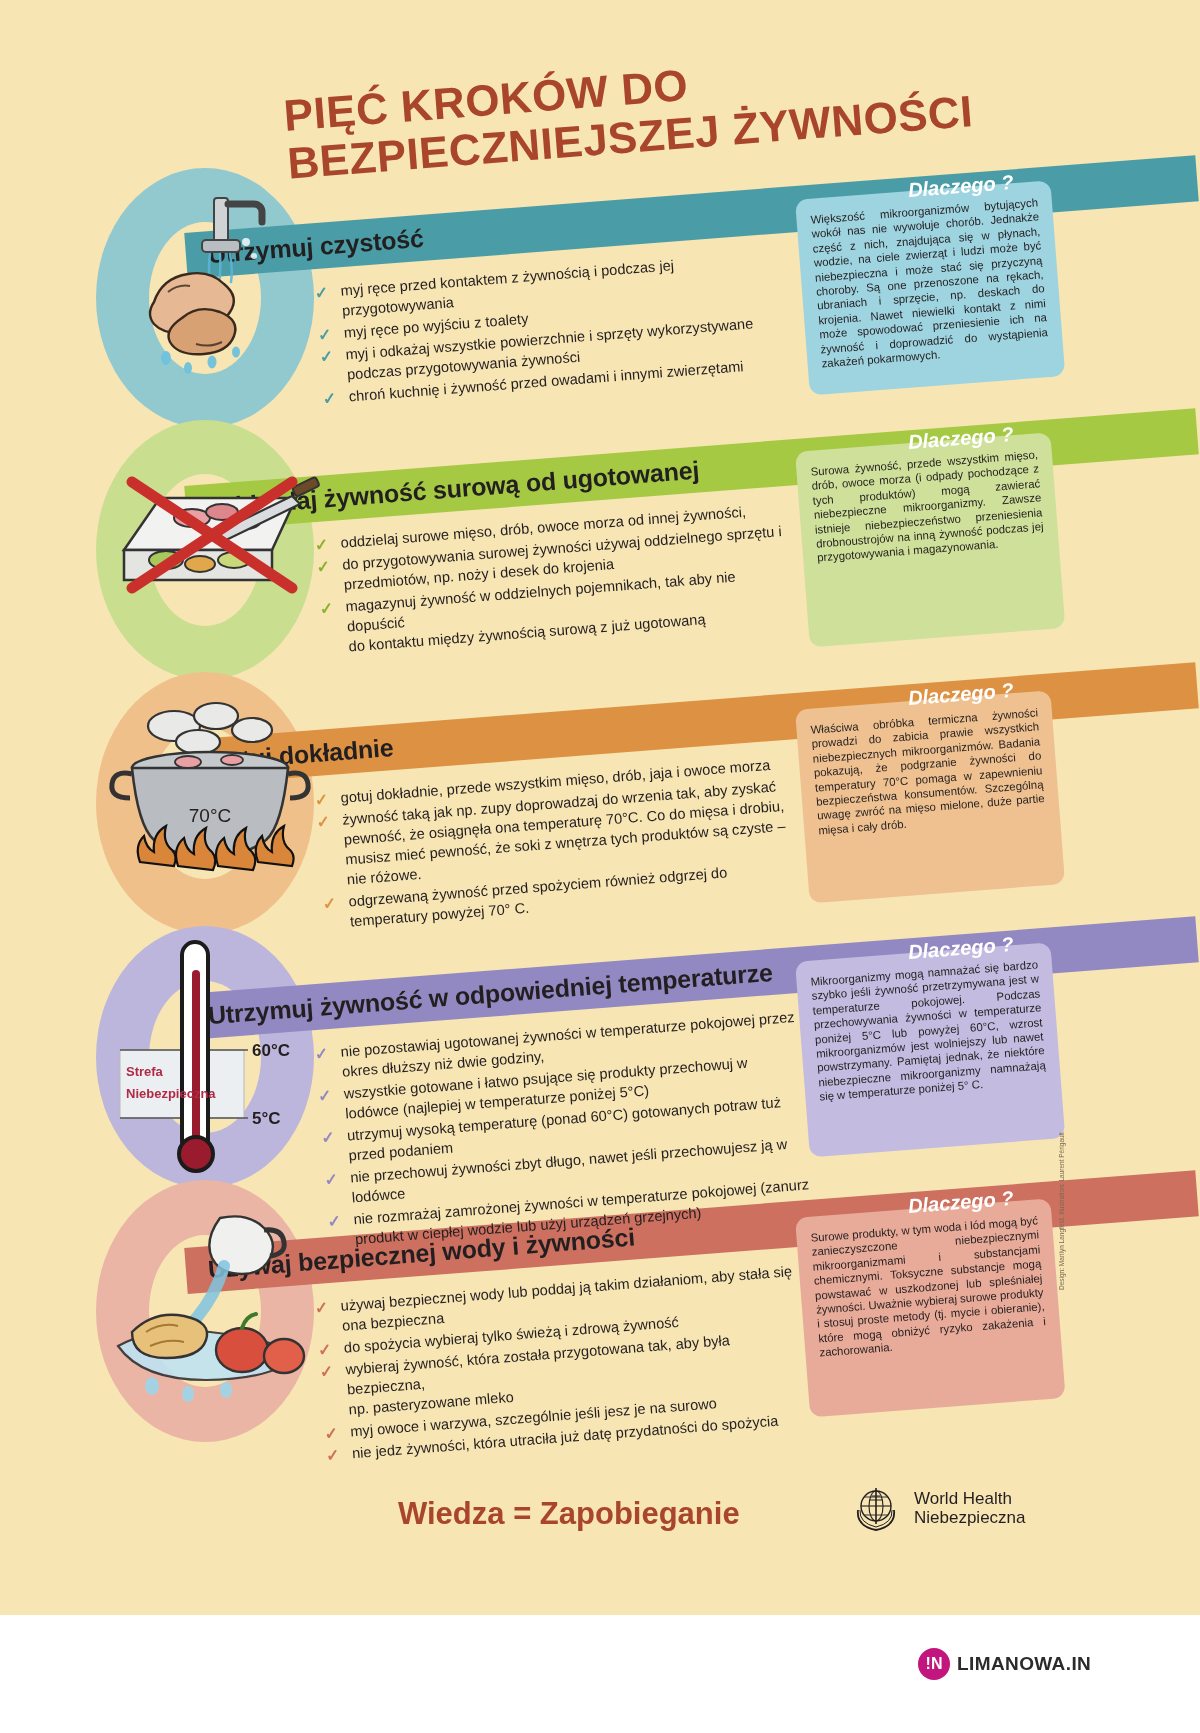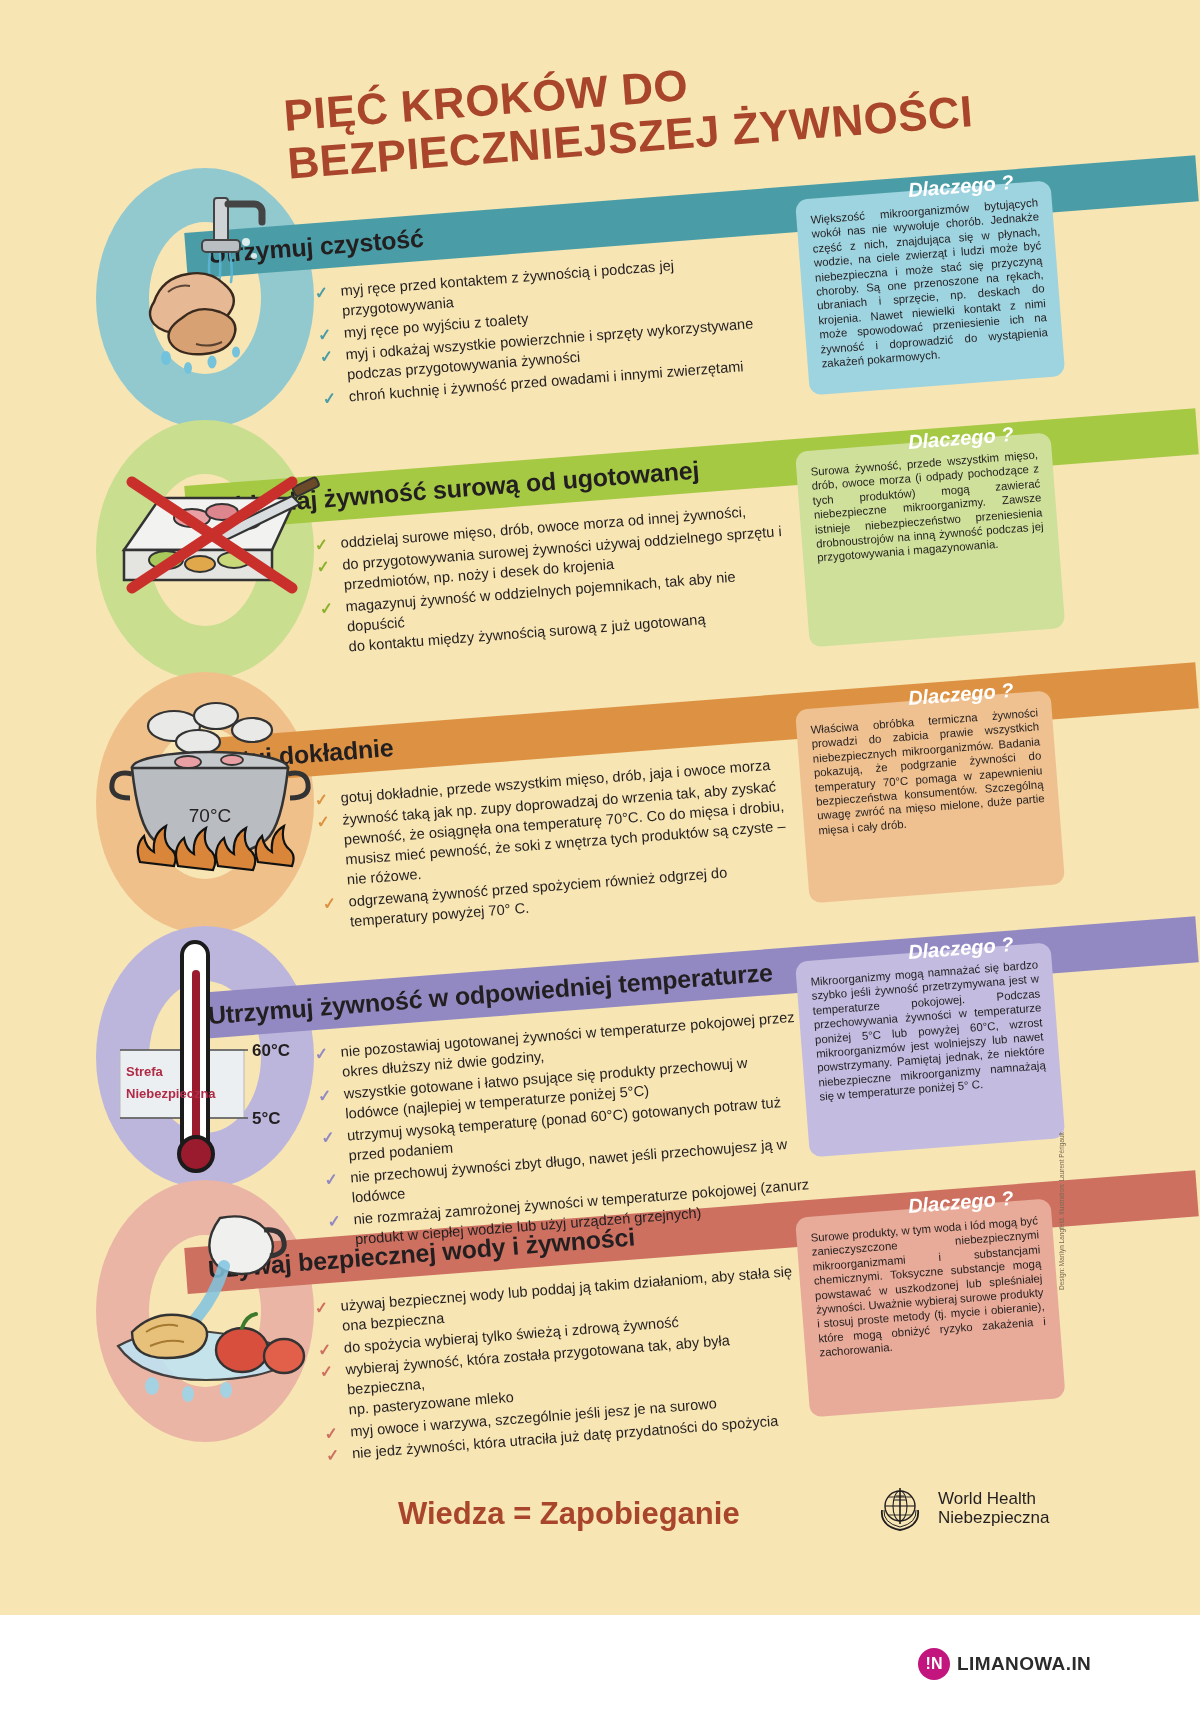--- a/index.html
+++ b/index.html
@@ -125,21 +125,21 @@
     white-space:nowrap;
   }
 
   
   #tagline{
     position:absolute;left:398px;top:1496px;z-index:22;
     font-size:31px;font-weight:bold;color:#a8452a;
     white-space:nowrap;
   }
   #who-logo{
-    position:absolute;left:872px;top:1480px;z-index:22;
+    position:absolute;left:848px;top:1480px;z-index:22;
     display:flex;align-items:center;gap:10px;justify-content:flex-end;
   }
   #who-logo .who-text{
     font-size:17px;line-height:19px;color:#231f20;font-weight:normal;
   }
   #lim-logo{
     position:absolute;left:918px;top:1648px;z-index:22;
     display:flex;align-items:center;gap:7px;
   }
   #lim-logo .lim-badge{

